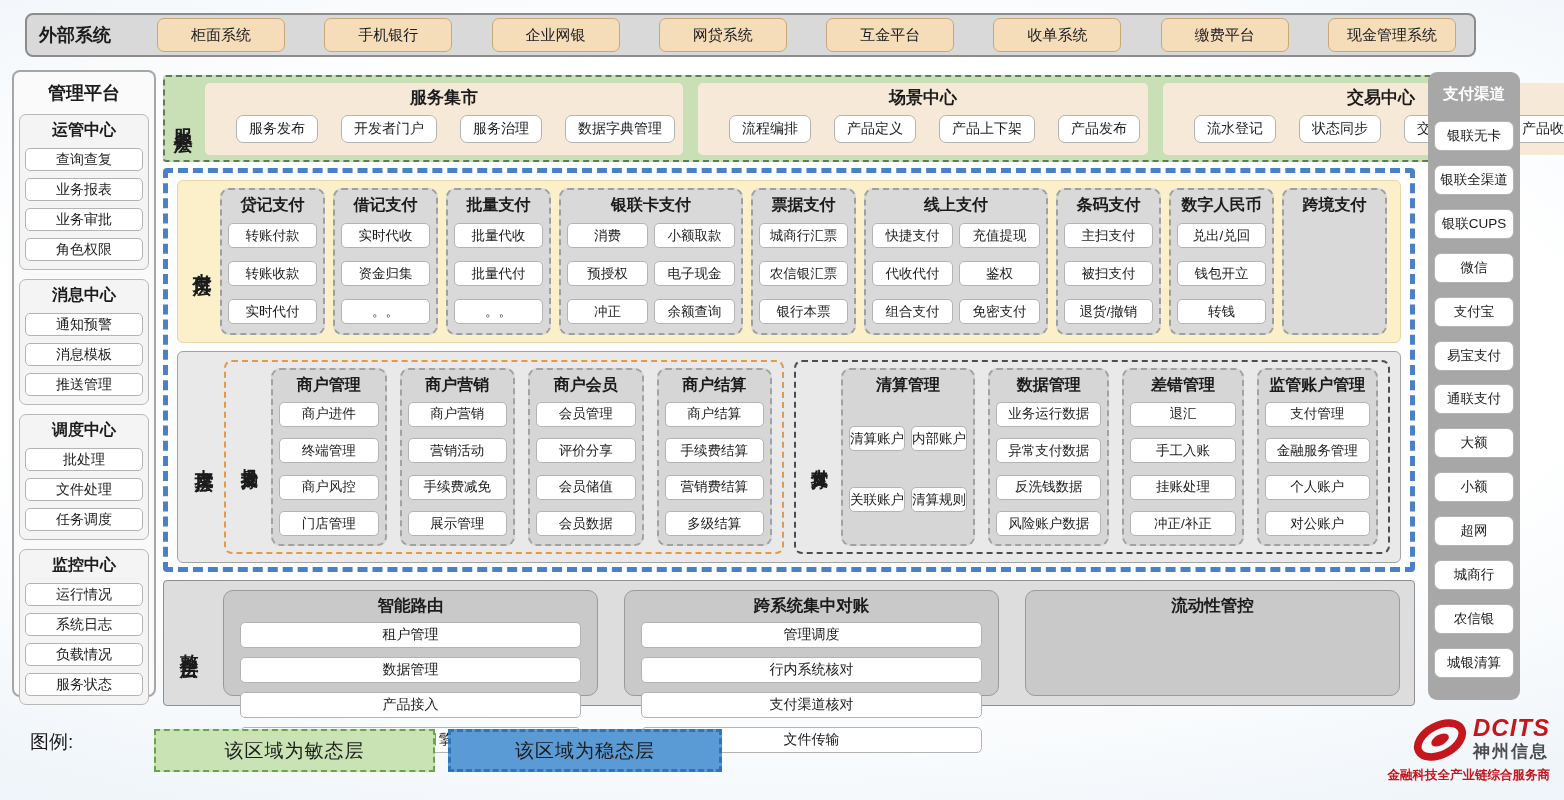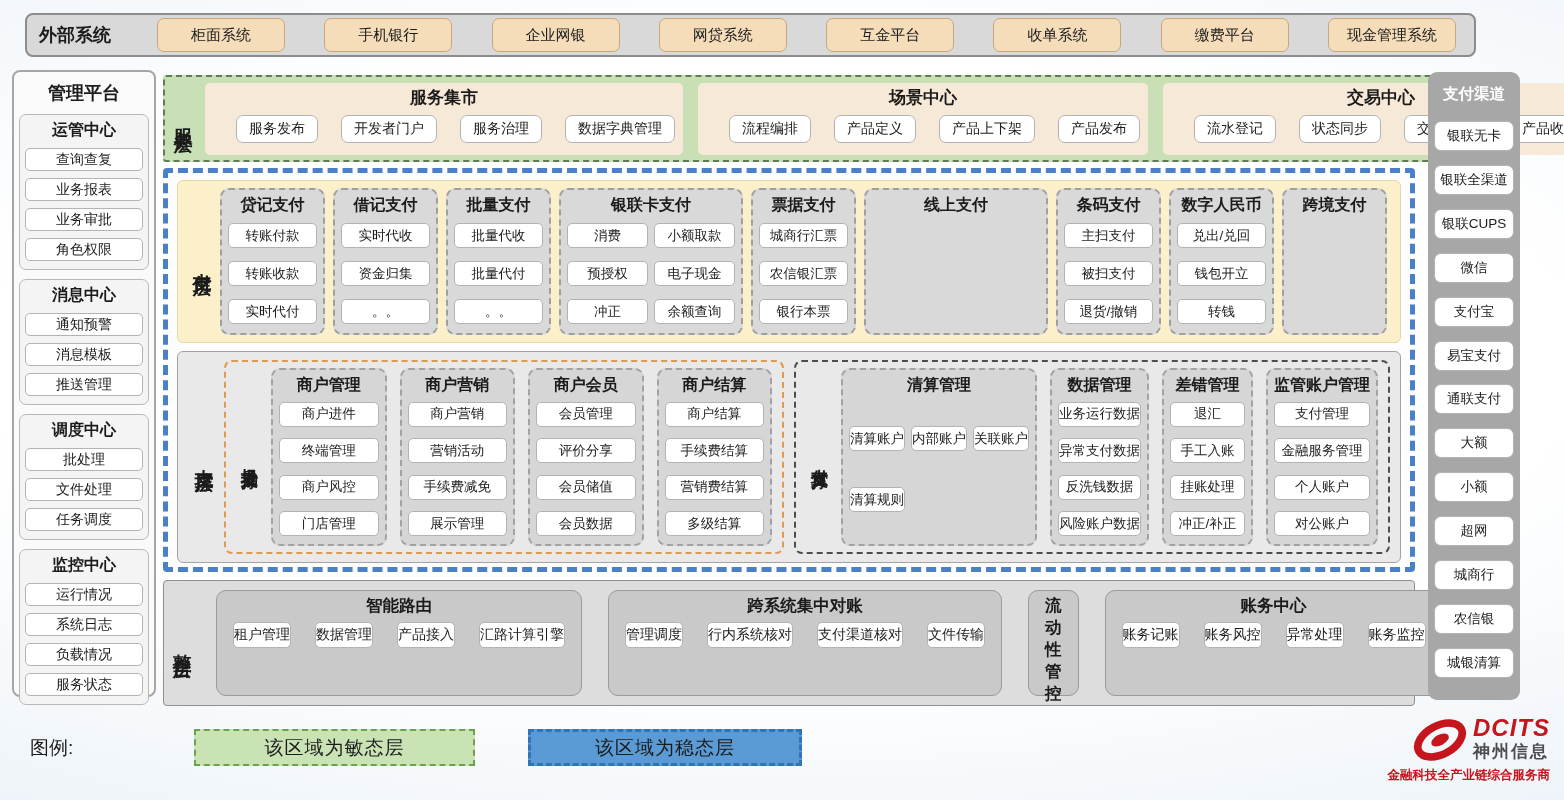--- a/index.html
+++ b/index.html
@@ -104,38 +104,38 @@
   
   .integration-layer {
     position: absolute; left: 163px; top: 580px; width: 1252px; height: 126px;
     background: #dddddd; border: 1.5px solid #8f8f8f; border-radius: 4px;
     display: flex; align-items: center; gap: 24px; padding: 8px 14px 8px 9px;
   }
   .integration-layer > .vlabel { width: 26px; }
   .int-boxes { flex: 1; display: flex; gap: 26px; }
   .int-box { flex: 1; height: 106px; background: #c9c9c9; border: 1px solid #9a9a9a; border-radius: 10px; padding: 4px 16px; }
   .int-title { font-weight: bold; font-size: 16.5px; text-align: center; }
-  .int-grid { display: grid; grid-template-columns: 1fr 1fr 1fr 1fr; gap: 27px 24px; margin-top: 5px; }
+  .int-grid { display: grid; grid-template-columns: 1fr; gap: 9px 24px; margin-top: 5px; }
   .int-btn { height: 26px; font-size: 14px; }
 
   
   .right-sidebar {
     position: absolute; left: 1428px; top: 72px; width: 92px; height: 628px;
     background: #a7a7a7; border-radius: 9px; padding: 8px 6px;
     display: flex; flex-direction: column;
   }
   .channel-title { color: #ffffff; font-weight: bold; font-size: 15.5px; text-align: center; margin: 4px 0 2px; white-space: nowrap; }
   .channels { flex: 1; display: flex; flex-direction: column; justify-content: space-evenly; }
   .chan-btn { height: 30px; font-size: 13.5px; border-radius: 7px; }
 
   
-  .legend { position: absolute; left: 30px; top: 729px; display: flex; align-items: center; gap: 40px; }
+  .legend { position: absolute; left: 30px; top: 729px; display: flex; align-items: flex-start; }
   .legend-label { font-size: 19px; width: 124px; }
   .legend-box {
-    height: 37px; display: flex; align-items: center; justify-content: center;
+    height: 43px; display: flex; align-items: center; justify-content: center;
     font-size: 19px; letter-spacing: 1px;
   }
   .legend-agile { width: 281px; background: #c9e3b4; border: 2px dashed #6ba24e; }
   .legend-stable { width: 274px; background: #5b9bd5; border: 3px dashed #2e74b6; margin-left: 13px; }
 
   
   .logo { position: absolute; right: 14px; bottom: 16px; width: 200px; }
   .logo-top { display: flex; align-items: flex-start; justify-content: flex-end; gap: 5px; }
   .logo-text { text-align: left; }
   .logo-brand { color: #c4161c; font-weight: bold; font-style: italic; font-size: 24px; line-height: 1; letter-spacing: 1px; }
@@ -269,20 +269,28 @@
           <div class="pay-col">
             <div class="col-title">票据支付</div>
             <div class="col-items" style="grid-template-columns: repeat(1, 1fr);">
               <div class="white-btn cell-btn">城商行汇票</div>
               <div class="white-btn cell-btn">农信银汇票</div>
               <div class="white-btn cell-btn">银行本票</div>
             </div>
           </div>
           <div class="pay-col two">
             <div class="col-title">线上支付</div>
+            <div class="col-items" style="grid-template-columns: repeat(2, 1fr);">
+              <div class="white-btn cell-btn">快捷支付</div>
+              <div class="white-btn cell-btn">充值提现</div>
+              <div class="white-btn cell-btn">代收代付</div>
+              <div class="white-btn cell-btn">鉴权</div>
+              <div class="white-btn cell-btn">组合支付</div>
+              <div class="white-btn cell-btn">免密支付</div>
+            </div>
           </div>
           <div class="pay-col">
             <div class="col-title">条码支付</div>
             <div class="col-items" style="grid-template-columns: repeat(1, 1fr);">
               <div class="white-btn cell-btn">主扫支付</div>
               <div class="white-btn cell-btn">被扫支付</div>
               <div class="white-btn cell-btn">退货/撤销</div>
             </div>
           </div>
           <div class="pay-col">
@@ -340,21 +348,21 @@
                 <div class="white-btn cell-btn">多级结算</div>
               </div>
             </div>
           </div>
       </div>
       <div class="support-section sect-pay">
         <div class="vlabel">支付支撑</div>
         <div class="sect-cols">
             <div class="sup-col">
               <div class="col-title">清算管理</div>
-              <div class="col-items" style="grid-template-columns: 1fr 1fr 1fr;">
+              <div class="col-items" style="grid-template-columns: 1fr 1fr;">
                 <div class="white-btn cell-btn">清算账户</div>
                 <div class="white-btn cell-btn">内部账户</div>
                 <div class="white-btn cell-btn">关联账户</div>
                 <div class="white-btn cell-btn">清算规则</div>
               </div>
             </div>
             <div class="sup-col">
               <div class="col-title">数据管理</div>
               <div class="col-items" style="grid-template-columns: 1fr;">
                 <div class="white-btn cell-btn">业务运行数据</div>
@@ -403,29 +411,20 @@
           <div class="int-title">跨系统集中对账</div>
           <div class="int-grid">
             <div class="white-btn int-btn">管理调度</div>
             <div class="white-btn int-btn">行内系统核对</div>
             <div class="white-btn int-btn">支付渠道核对</div>
             <div class="white-btn int-btn">文件传输</div>
           </div>
         </div>
         <div class="int-box">
           <div class="int-title">流动性管控</div>
-        </div>
-        <div class="int-box">
-          <div class="int-title">账务中心</div>
-          <div class="int-grid">
-            <div class="white-btn int-btn">账务记账</div>
-            <div class="white-btn int-btn">账务风控</div>
-            <div class="white-btn int-btn">异常处理</div>
-            <div class="white-btn int-btn">账务监控</div>
-          </div>
         </div>
       </div>
   </div>
 
   <div class="right-sidebar">
     <div class="channel-title">支付渠道</div>
     <div class="channels">
         <div class="white-btn chan-btn">银联无卡</div>
         <div class="white-btn chan-btn">银联全渠道</div>
         <div class="white-btn chan-btn">银联CUPS</div>

